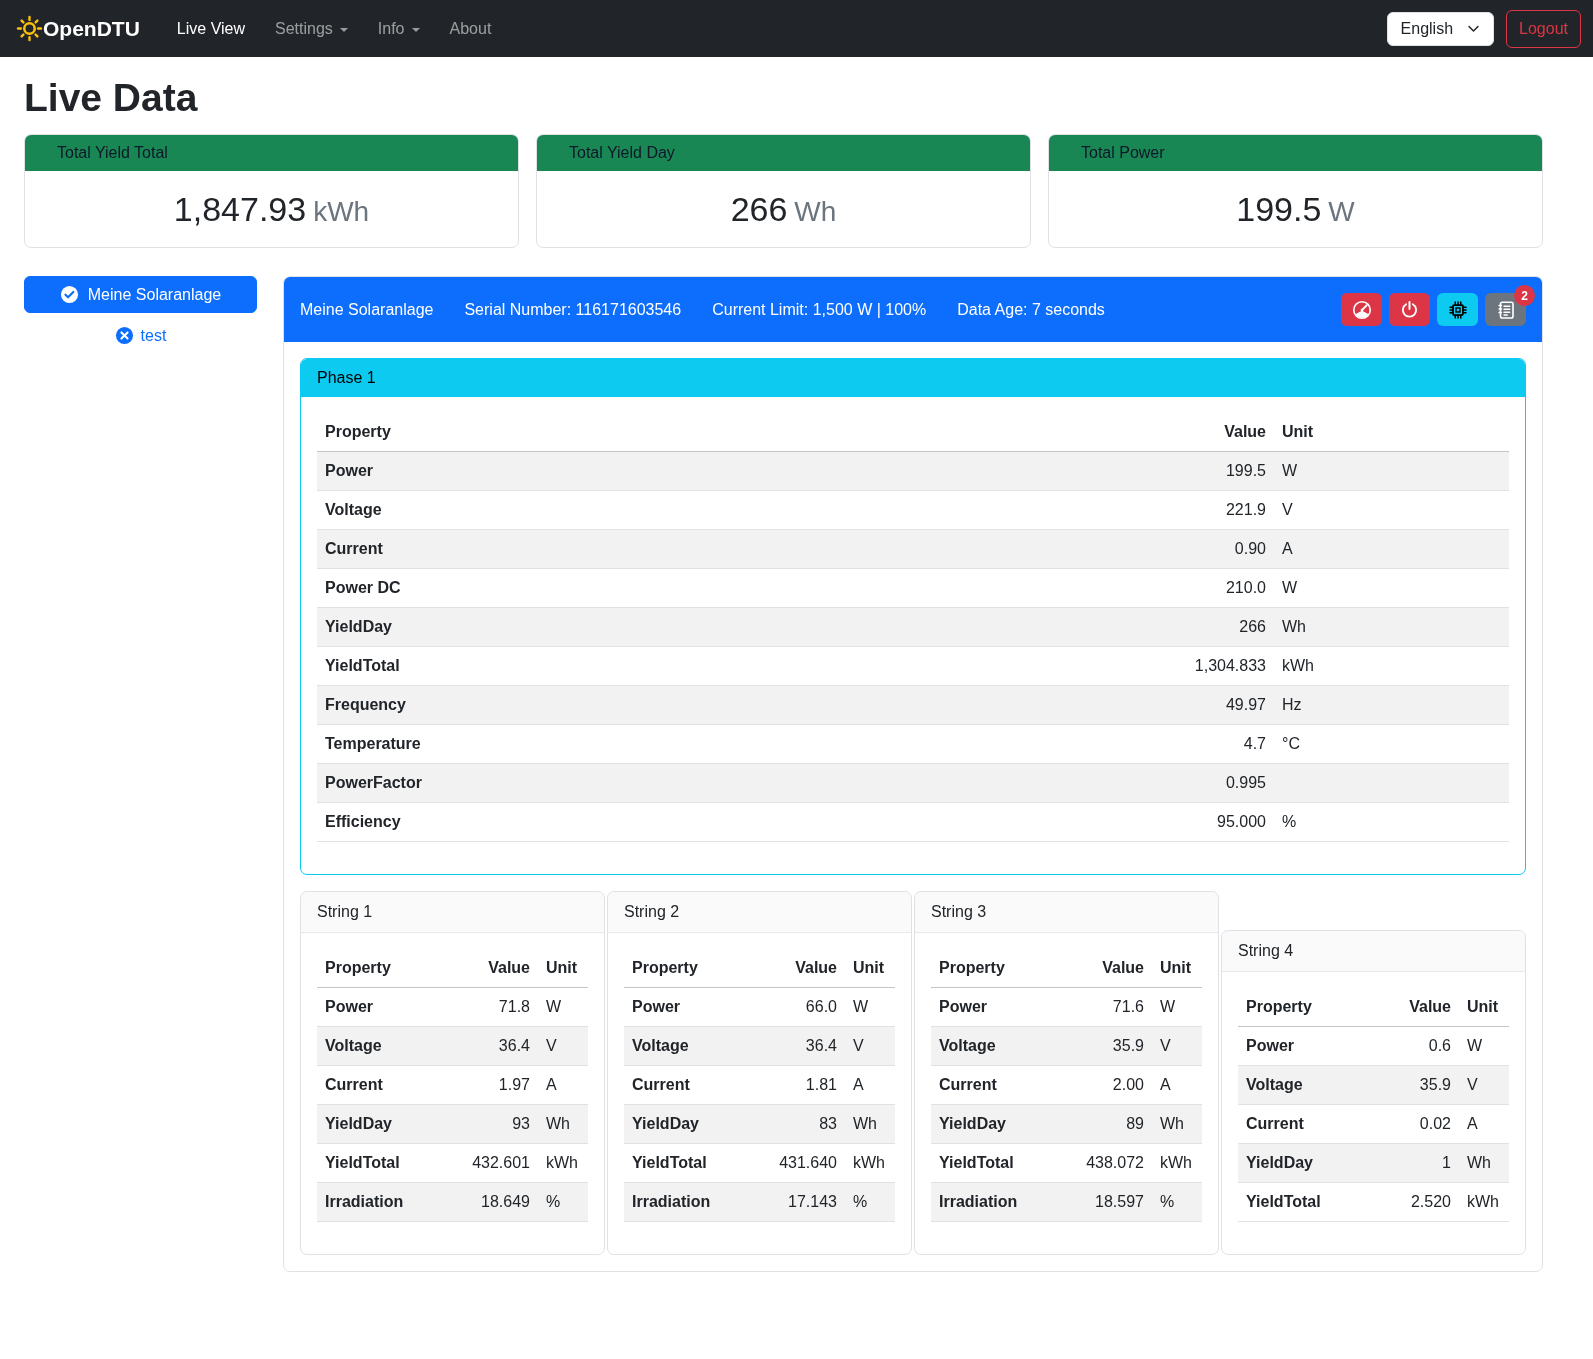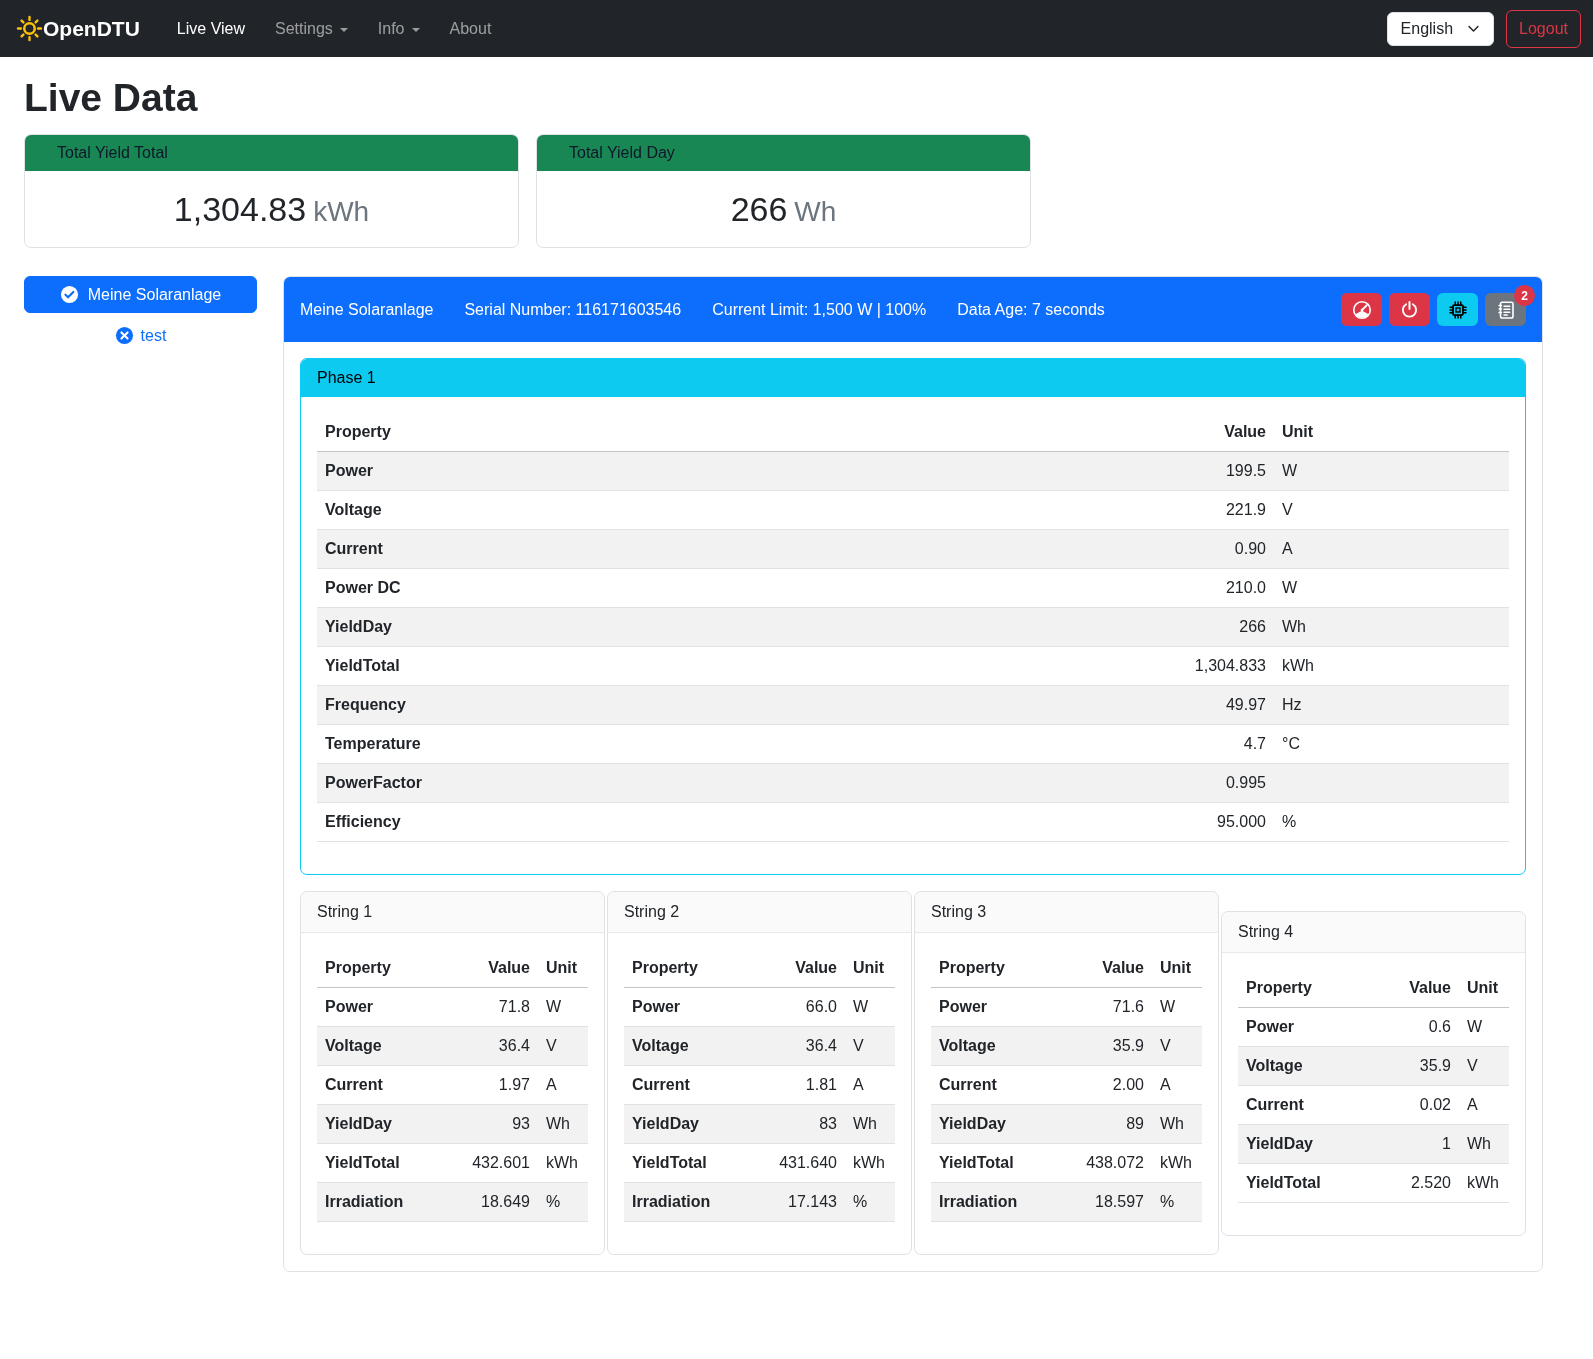--- a/index.html
+++ b/index.html
@@ -70,21 +70,21 @@
   table.data-table { width:100%; border-collapse:collapse; font-size:16px; margin-bottom:16px; }
   .data-table th, .data-table td { padding:10px 8px; border-bottom:1px solid #dee2e6;
     text-align:left; vertical-align:middle; }
   .data-table thead th { font-weight:700; border-bottom-color:#c2c6ca; }
   .data-table td.prop { font-weight:700; }
   .data-table .val { text-align:right; }
   .striped-odd  tbody tr:nth-child(odd)  { background:#f2f2f2; }
   .striped-even tbody tr:nth-child(even) { background:#f2f2f2; }
 
   
-  .strings-row { display:flex; gap:2px; align-items:center; }
+  .strings-row { display:flex; gap:2px; align-items:flex-end; }
   .string-card { flex:1 1 0; border:1px solid #dee2e6; border-radius:7px; background:#fff; }
   .string-head { background:rgba(0,0,0,.02); border-bottom:1px solid #e7e9eb;
     padding:11px 16px; border-radius:6px 6px 0 0; }
 </style>
 </head>
 <body>
 
 <nav class="navbar">
   <div class="brand">
     <span style="display:flex;">
@@ -132,27 +132,33 @@
 </nav>
 
 <div class="container">
 
   <h1 class="page-title">Live Data</h1>
 
   <div class="summary-row">
     <div class="summary-card">
       <div class="head">Total Yield Total</div>
       <div class="body">
-        <span>1,304.83</span><span class="unit">kWh</span>
+        <span>1,847.93</span><span class="unit">kWh</span>
       </div>
     </div>
     <div class="summary-card">
       <div class="head">Total Yield Day</div>
       <div class="body">
         <span>266</span><span class="unit">Wh</span>
+      </div>
+    </div>
+    <div class="summary-card">
+      <div class="head">Total Power</div>
+      <div class="body">
+        <span>199.5</span><span class="unit">W</span>
       </div>
     </div>
   </div>
 
   <div class="main-row">
 
     <div class="sidebar">
       <button class="inv-select-btn">
         <span style="display:flex;">
           <svg width="19" height="19" viewBox="0 0 16 16">

